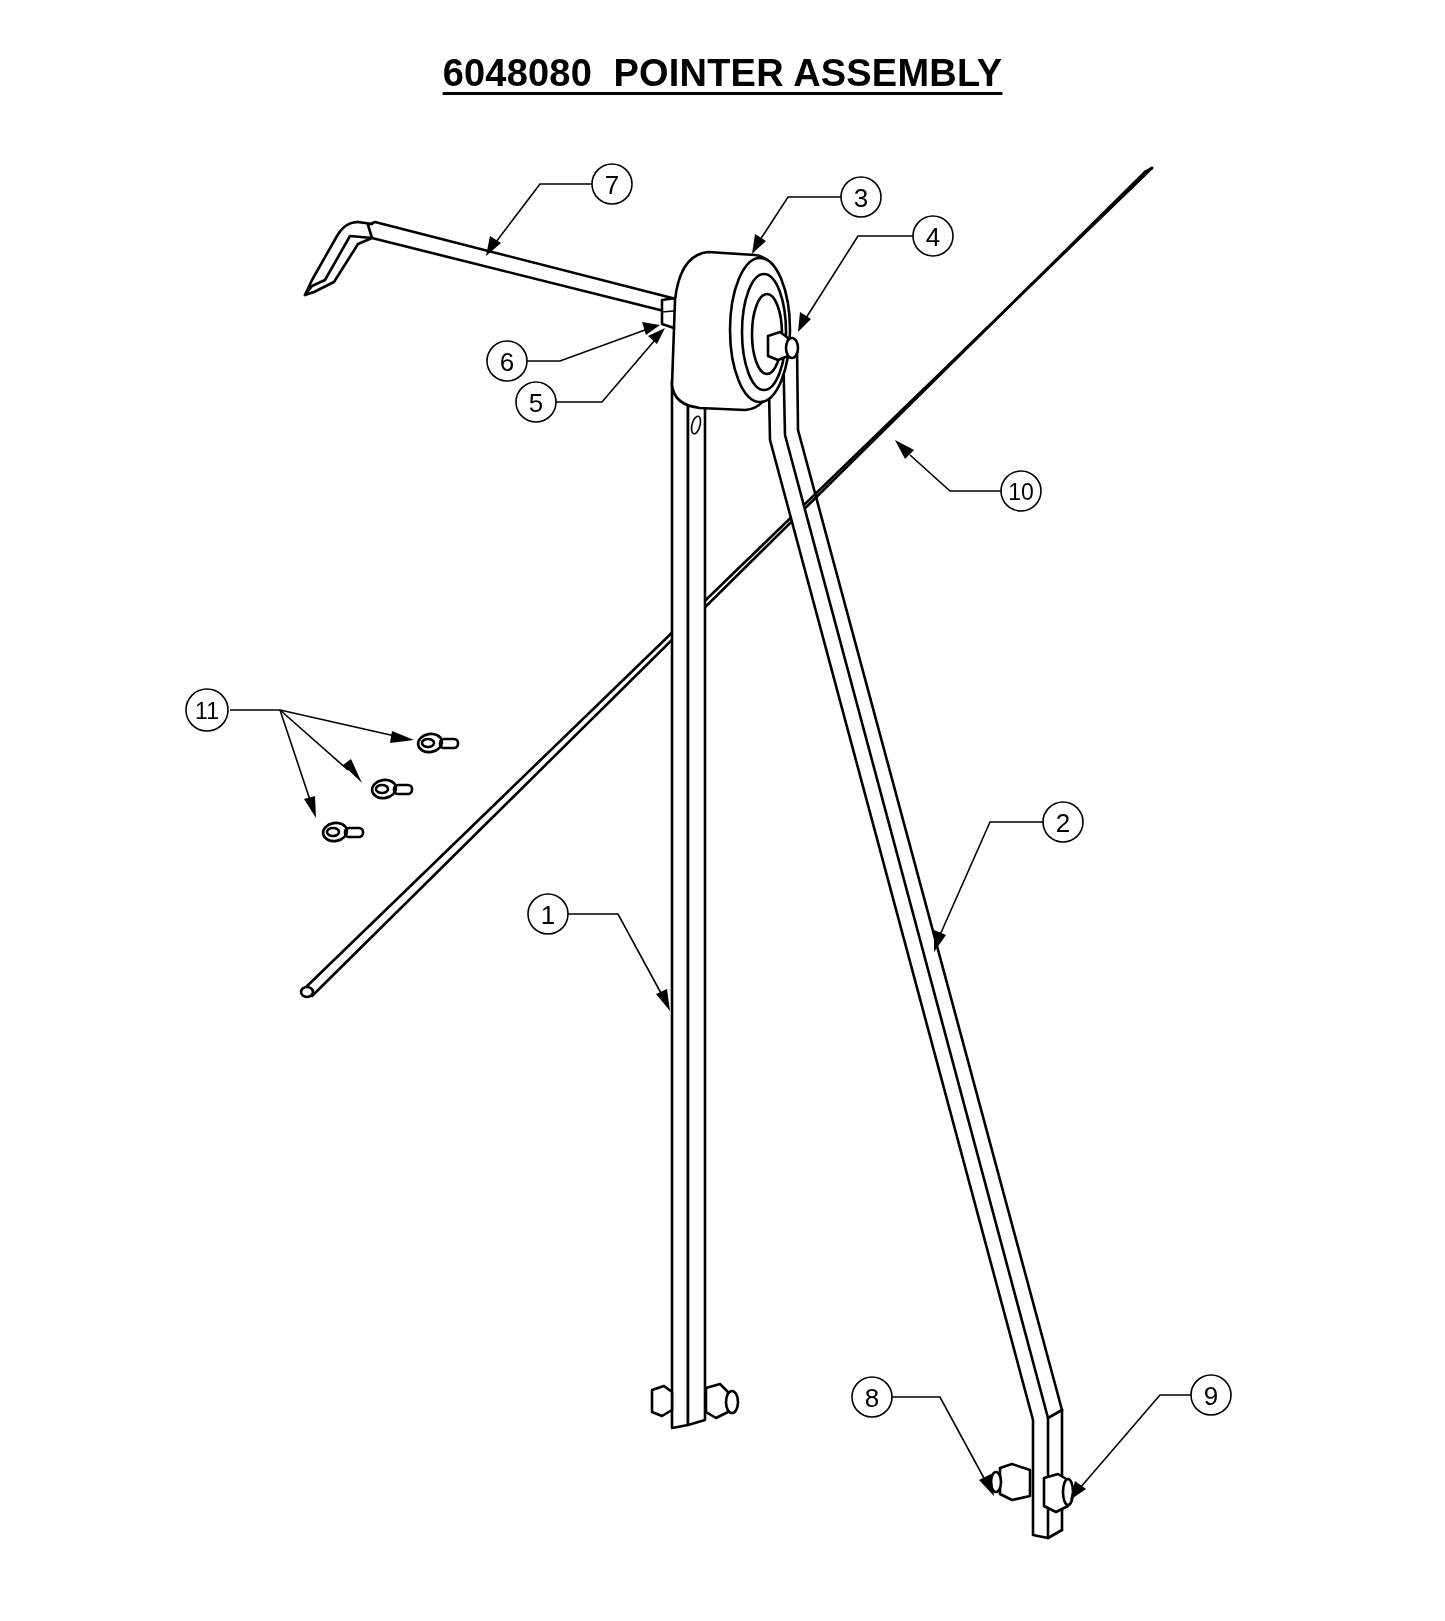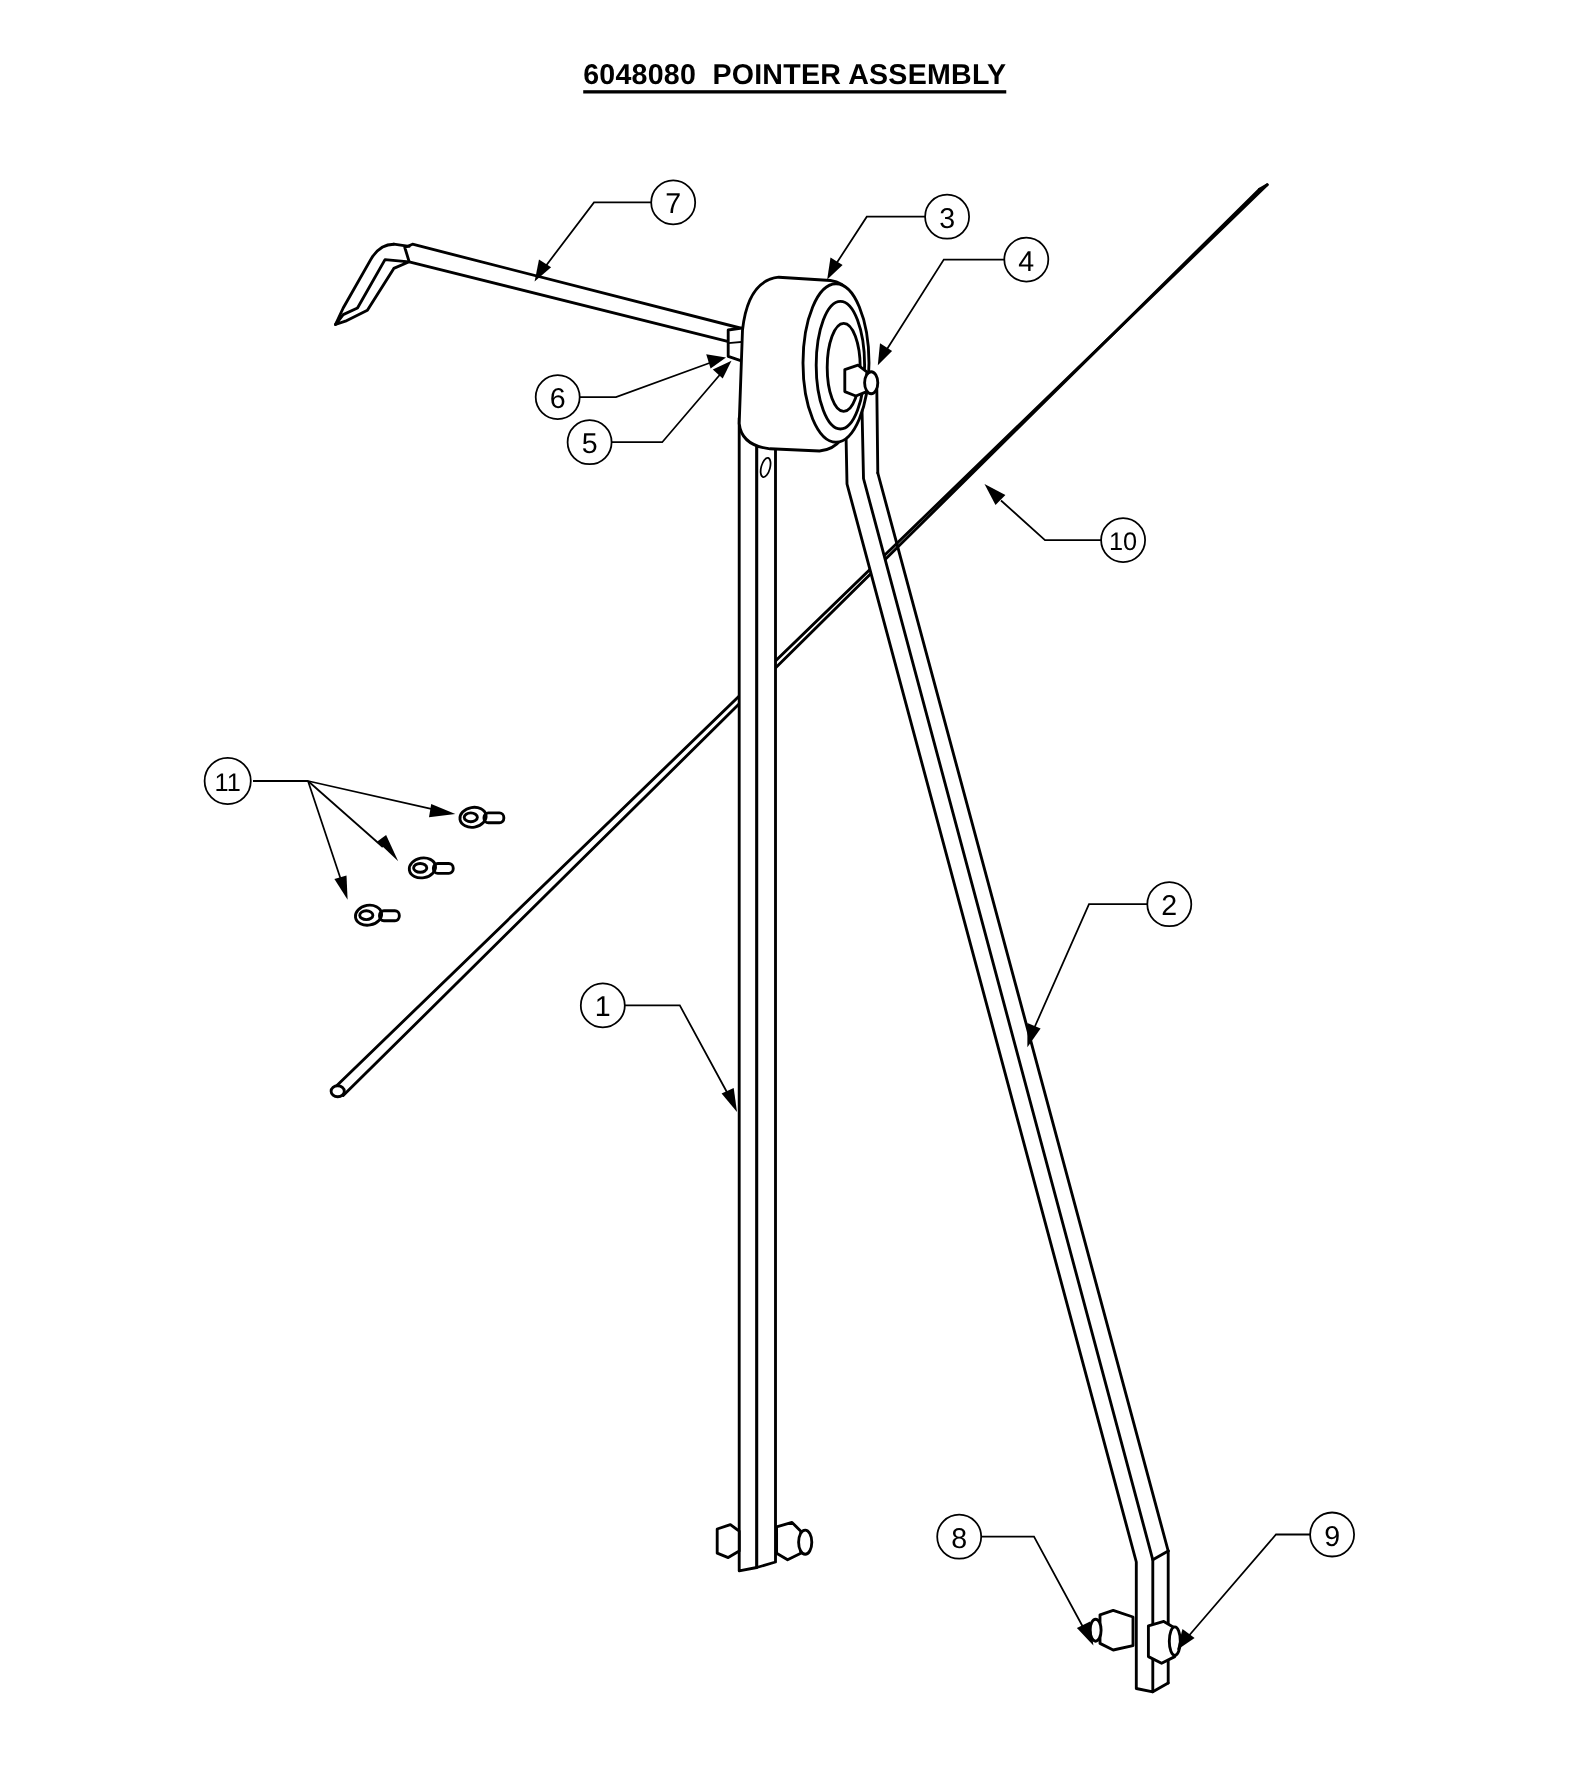--- a/index.html
+++ b/index.html
@@ -1,17 +1,17 @@
 <!DOCTYPE html>
 <html><head>
 <meta charset="utf-8">
 <style>
   html, body { margin:0; padding:0; background:#ffffff; }
   body { width:1445px; height:1621px; position:relative; overflow:hidden; font-family:"Liberation Sans", sans-serif; }
-  #title { position:absolute; left:0; width:1445px; top:52px; text-align:center; font-weight:bold; font-size:26px; color:#000; letter-spacing:0.2px; }
+  #title { position:absolute; left:0; width:1445px; top:52px; text-align:center; font-weight:bold; font-size:38px; color:#000; letter-spacing:0.2px; }
   #title span { text-decoration:underline; text-decoration-thickness:3px; text-underline-offset:6px; white-space:pre; }
   svg#drawing { position:absolute; left:0; top:0; }
   .ln { stroke:#000; stroke-width:2.6; fill:none; stroke-linejoin:round; stroke-linecap:round; }
   .thin { stroke:#000; stroke-width:1.6; fill:none; }
   .fillw { fill:#fff; stroke:#000; stroke-width:2.6; stroke-linejoin:round; }
   .balloon { fill:#fff; stroke:#000; stroke-width:1.6; }
   .btext { font-family:"Liberation Sans", sans-serif; font-size:26px; fill:#000; text-anchor:middle; dominant-baseline:central; }
   .arrow { fill:#000; }
 </style>
 </head>

